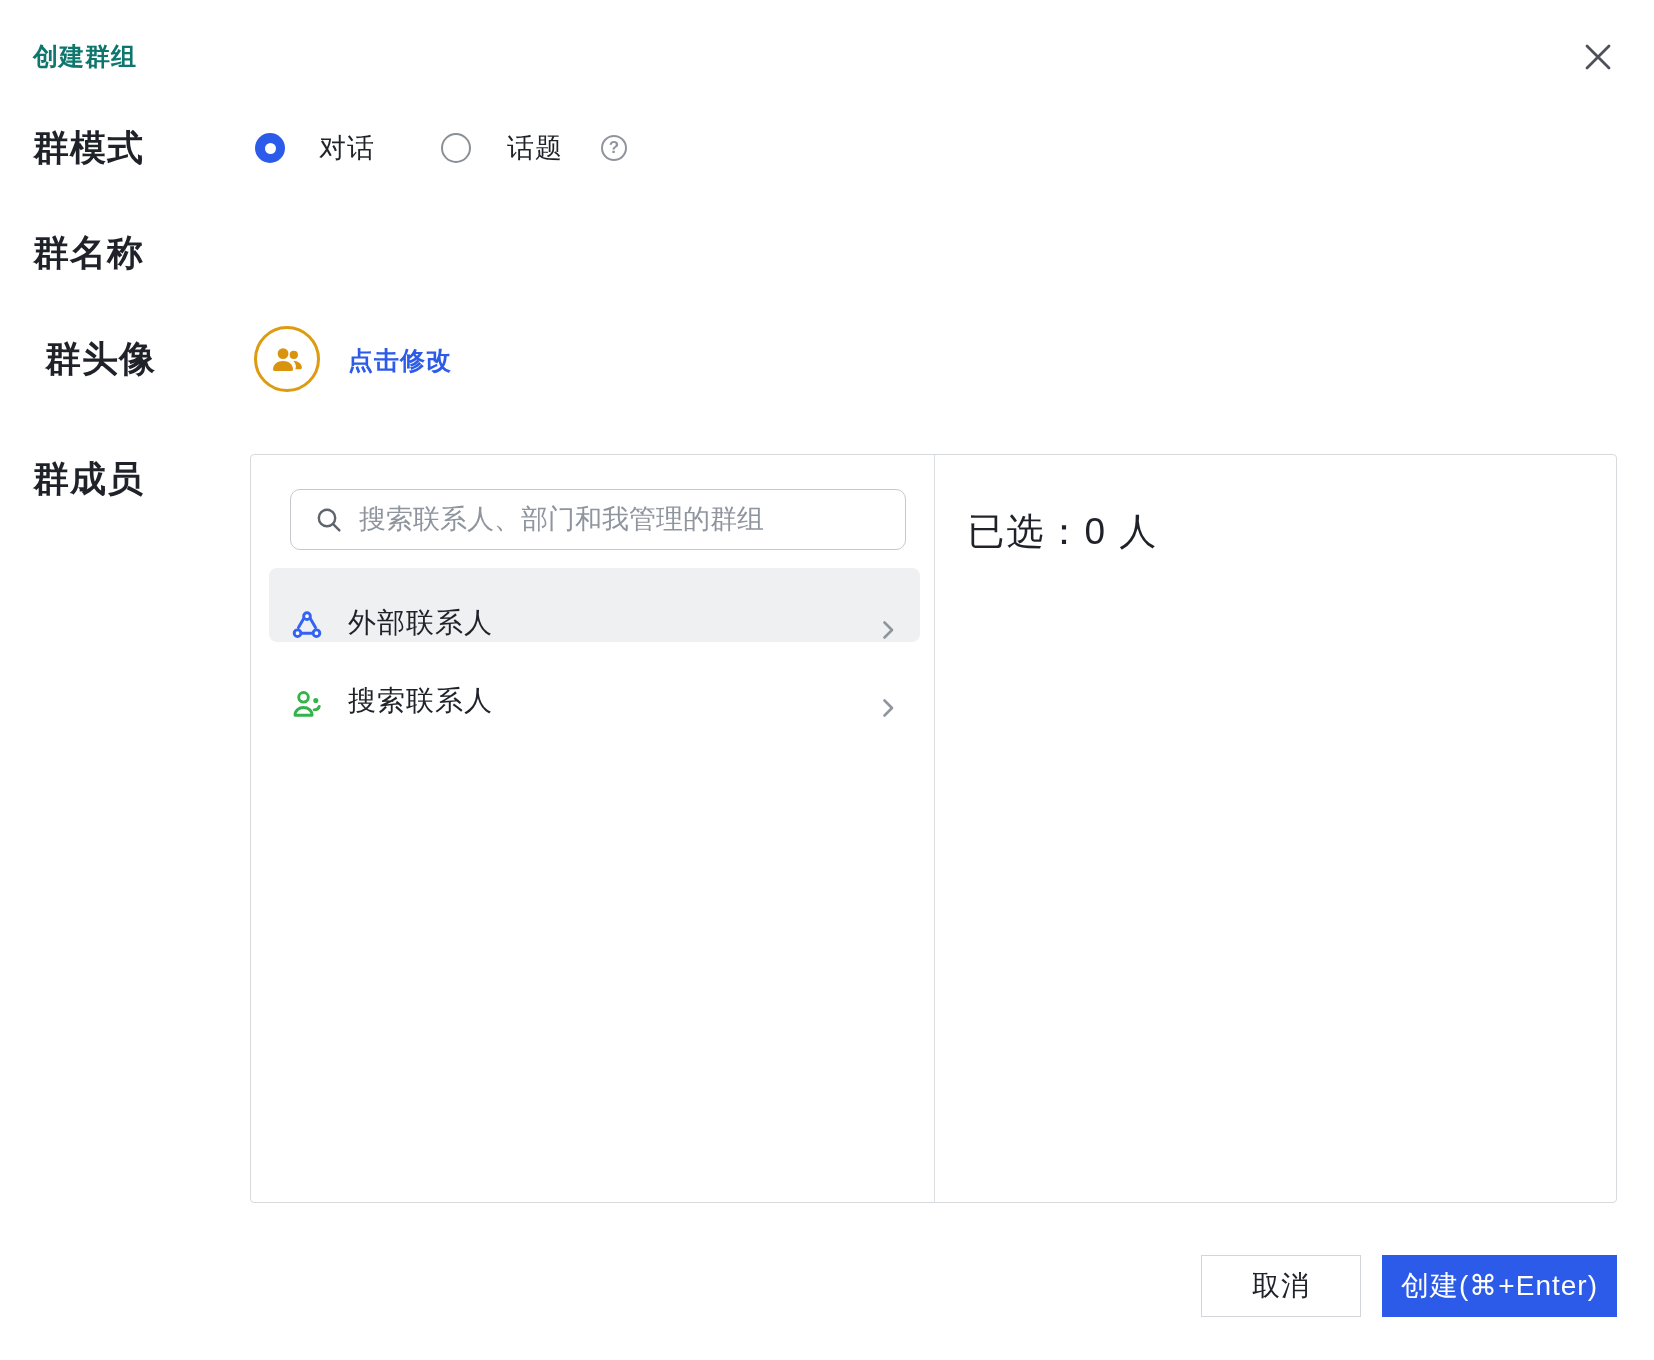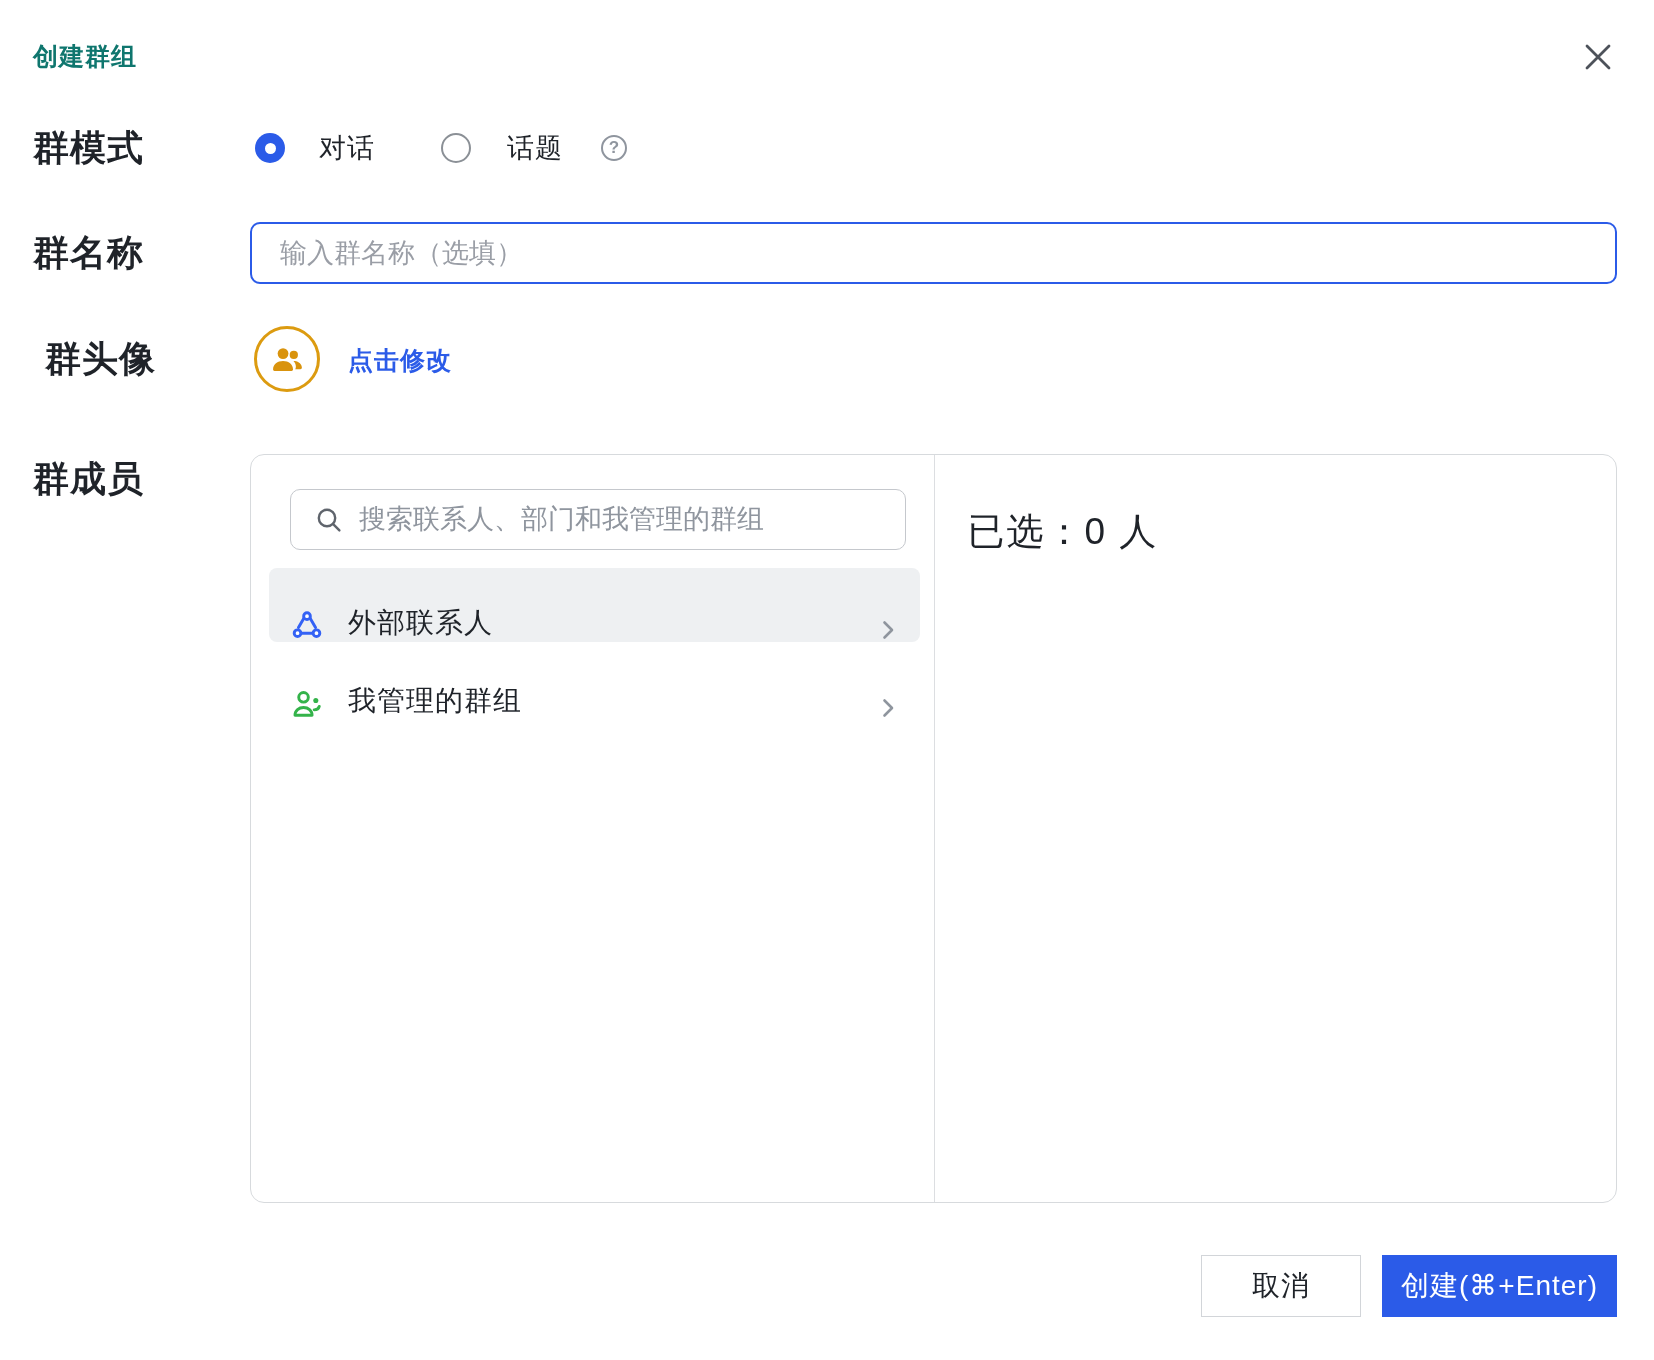--- a/index.html
+++ b/index.html
@@ -138,21 +138,21 @@
     letter-spacing: 1px;
     cursor: pointer;
   }
 
   
   .members-box {
     position: absolute;
     left: 250px; top: 454px;
     width: 1367px; height: 749px;
     border: 1.5px solid #d7dadd;
-    border-radius: 14px;
+    border-radius: 4px;
     background: #ffffff;
   }
   .members-divider {
     position: absolute;
     left: 50%; top: 0; bottom: 0;
     width: 1.5px;
     background: #dcdee1;
   }
   .member-search {
     position: absolute;
@@ -248,21 +248,20 @@
   <div class="field-label label-mode">群模式</div>
   <div class="mode-row">
     <span class="radio selected"></span>
     <span class="radio-label first">对话</span>
     <span class="radio unselected second"></span>
     <span class="radio-label second">话题</span>
     <span class="help-circle">?</span>
   </div>
 
   <div class="field-label label-name">群名称</div>
-  <input class="name-input" type="text" placeholder="输入群名称（选填）" style="">
 
   <div class="field-label label-avatar">群头像</div>
   <div class="avatar-circle">
     <span>
       <svg class="icon-svg" width="38" height="38" viewBox="0 0 24 24" fill="#d9930d">
         <circle cx="9.5" cy="8.6" r="3.4"></circle>
         <path d="M3.2 18.6c0-3.2 2.8-5.3 6.3-5.3s6.3 2.1 6.3 5.3c0 .5-.4.9-.9.9H4.1c-.5 0-.9-.4-.9-.9z"></path>
         <circle cx="16.3" cy="9.4" r="2.6"></circle>
         <path d="M16.9 13.2c2.6.3 4.5 2 4.5 4.4 0 .5-.4.9-.9.9h-3.3c.3-.5.4-1.1.4-1.7 0-1.4-.6-2.6-1.5-3.5.2-.1.5-.1.8-.1z"></path>
       </svg>
@@ -302,21 +301,21 @@
 
     <div class="member-row row-1">
       <span>
         <svg class="icon-svg" width="32" height="32" viewBox="0 0 24 24" fill="none">
           <circle cx="9.4" cy="7" r="3.6" stroke="#34b34a" stroke-width="2.2"></circle>
           <path d="M3 20.4c0-3.6 2.9-5.8 6.4-5.8s6.4 2.2 6.4 5.8z" stroke="#34b34a" stroke-width="2.2" stroke-linejoin="round"></path>
           <circle cx="18.6" cy="9.4" r="1.9" fill="#34b34a"></circle>
           <path d="M17.4 16.4c2 0 3.4-1 3.8-2.6" stroke="#34b34a" stroke-width="2.2" stroke-linecap="round"></path>
         </svg>
       </span>
-      <span class="row-label">我管理的群组</span>
+      <span class="row-label">搜索联系人</span>
       <span>
         <svg class="icon-svg" width="24" height="24" viewBox="0 0 24 24">
           <path d="M8.5 4.5 L16 12 L8.5 19.5" stroke="#8f959e" stroke-width="2.6" fill="none" stroke-linecap="round" stroke-linejoin="round"></path>
         </svg>
       </span>
     </div>
 
     <div class="members-divider"></div>
     <div class="selected-summary">已选：0 人</div>
   </div>

